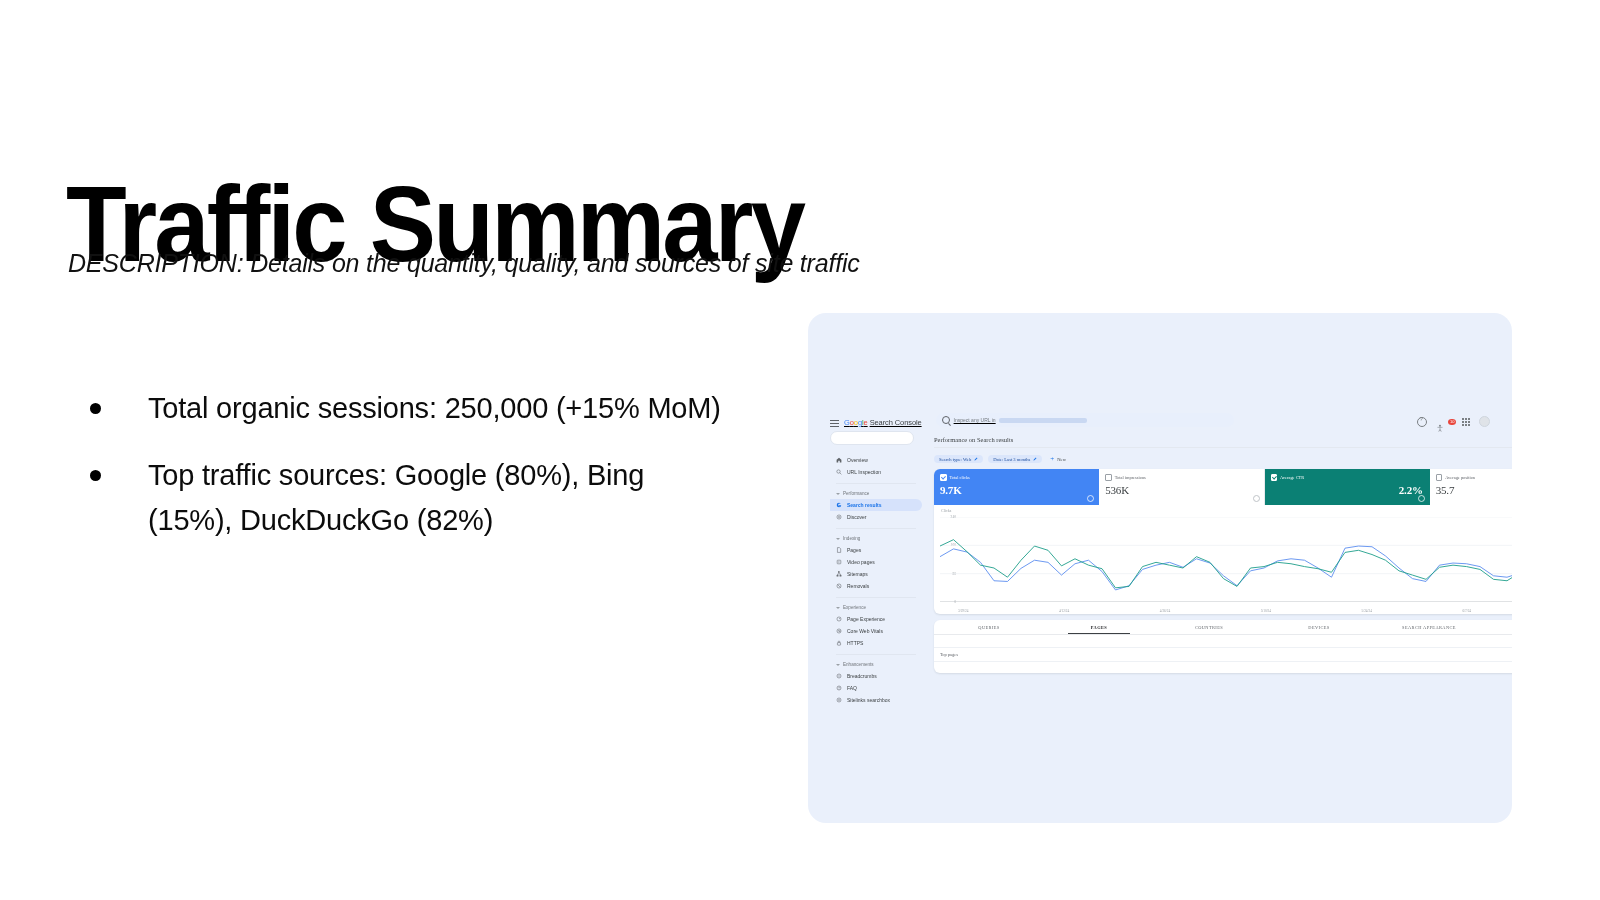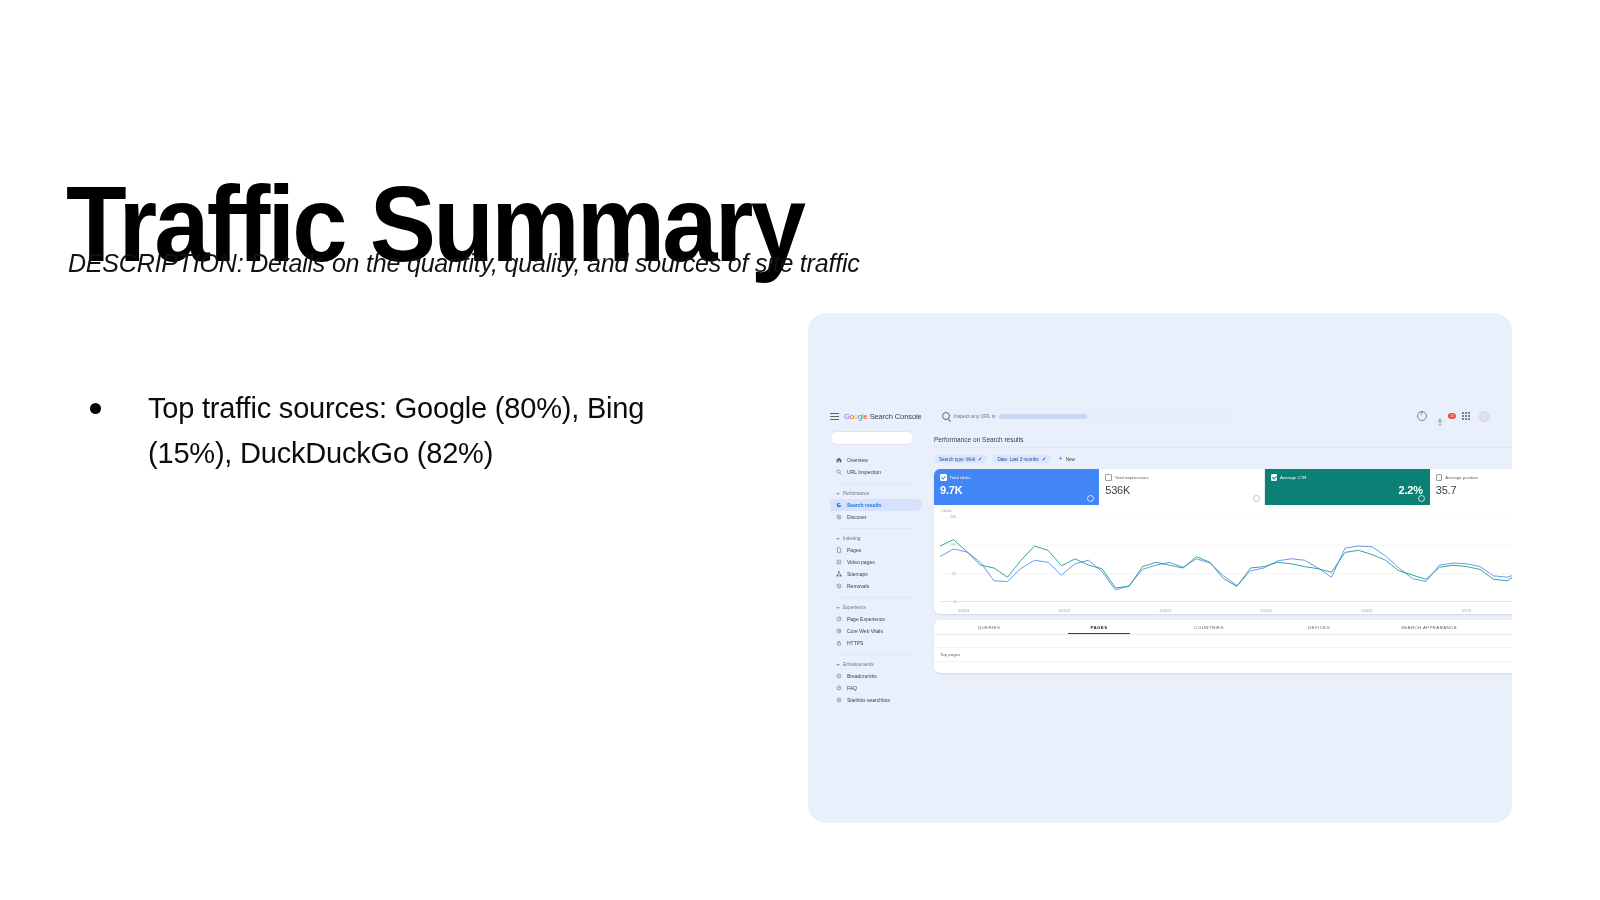--- a/index.html
+++ b/index.html
@@ -90,21 +90,22 @@
     width: 660px;
     height: 330px;
   }
 
   
   .gsc-topbar {
     position: absolute;
     left: 0; top: 0;
     width: 660px; height: 22px;
     display: flex;
-    align-items: center;
+    align-items: flex-end;
+    text-decoration: underline;
   }
   .hamburger {
     width: 9px; height: 7px;
     margin-right: 5px;
     display: flex; flex-direction: column; justify-content: space-between;
   }
   .hamburger i { display:block; height:1px; background:#5f6368; }
   .gsc-logo { font-size: 7.5px; white-space: nowrap; letter-spacing: -0.1px; }
   .gsc-logo .g1{color:#4285F4;} .gsc-logo .o1{color:#EA4335;}
   .gsc-logo .o2{color:#FBBC05;} .gsc-logo .g2{color:#4285F4;}
@@ -150,21 +151,21 @@
   .sb-caret { width:0;height:0;border-left:2px solid transparent;border-right:2px solid transparent;border-top:2.5px solid #9aa0a6; }
   .sb-item { display:flex; align-items:center; height:12px; padding-left:6px; border-radius:0 9px 9px 0; }
   .sb-item.active { background:#d6e2fb; }
   .sb-ic { width:6px;height:6px;margin-right:5px;flex:none; color:#5f6368; }
   .sb-ic svg { display:block; }
   .sb-label { font-size:5px; color:#3c4043; white-space:nowrap; }
   .sb-item.active .sb-label { color:#1a73e8; font-weight:bold; }
   .sb-divider { height:1px; background:#e0e6f0; margin:5px 6px 0 6px; }
 
   
-  .gsc-main { position:absolute; left:104px; top:26px; width:660px; }
+  .gsc-main { position:absolute; left:104px; top:26px; width:660px;font-family:Liberation Serif, serif; }
   .perf-row { display:flex; align-items:center; height:16px; }
   .perf-title { font-size:6.5px; color:#3c4043; }
   .export-btn { margin-left:auto; display:flex; align-items:center; gap:3px; }
   .export-ic { width:5px;height:6px;color:#5f6368; }
   .export-label { font-size:4.6px; color:#3c4043; letter-spacing:0.3px; }
   .hr { height:1px; background:#e3e8f0; }
 
   .chip-row { display:flex; align-items:center; gap:5px; margin-top:6px; height:10px; }
   .chip { background:#dbe6fb; border-radius:6px; padding:1.5px 5px; font-size:4.6px;
           color:#1a4b9c; display:flex; align-items:center; gap:3px; white-space:nowrap; }
@@ -228,20 +229,21 @@
   .td-clicks { font-size:4.4px; color:#3c4043; text-align:right; }
   .td-ctr { width:44px; text-align:right; font-size:4.4px; color:#3c4043; }
 </style>
 </head>
 <body>
 
 <h1 id="slide-title">Traffic Summary</h1>
 <div id="slide-description">DESCRIPTION: Details on the quantity, quality, and sources of site traffic</div>
 
 <ul id="bullet-list">
+  <li>Total organic sessions: 250,000 (+15% MoM)</li>
   <li>Top traffic sources: Google (80%), Bing (15%), DuckDuckGo (82%)</li>
 </ul>
 
 <div id="gsc-card">
   <div id="gsc-inner">
 
     <div class="gsc-topbar">
       <div class="hamburger">
           <i></i>
           <i></i>

